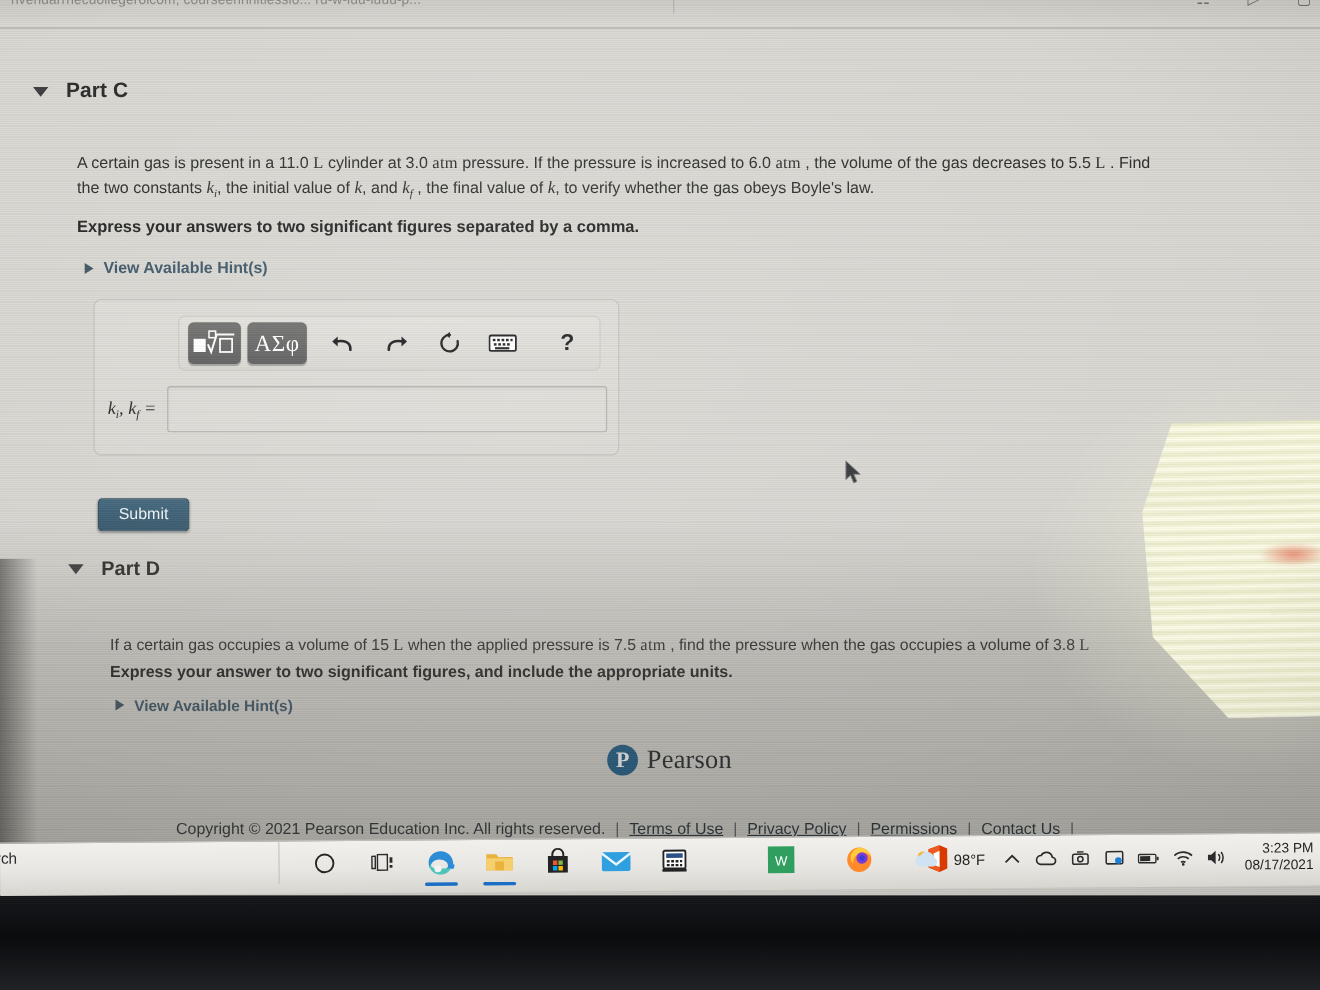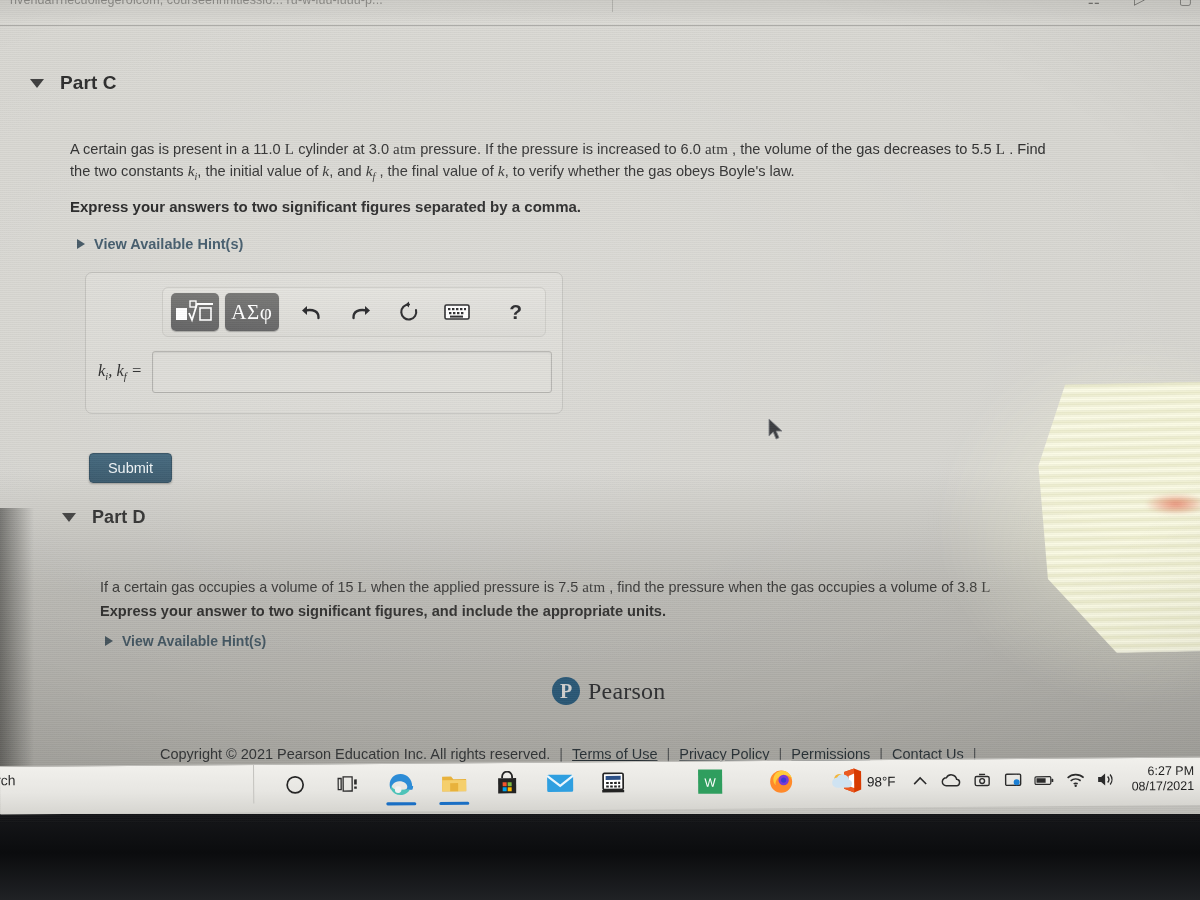--- a/index.html
+++ b/index.html
@@ -549,21 +549,21 @@
       </div>
       <div class="tray-ico">
         <svg width="20" height="16" viewBox="0 0 20 16" aria-hidden="true">
           <path d="M2 5.5 H5 L9 2 V14 L5 10.5 H2 Z" fill="#2b2b2b"></path>
           <path d="M11.5 5 A4.5 4.5 0 0 1 11.5 11" fill="none" stroke="#2b2b2b" stroke-width="1.4"></path>
           <path d="M14 3 A8 8 0 0 1 14 13" fill="none" stroke="#2b2b2b" stroke-width="1.4"></path>
         </svg>
       </div>
 
       <div class="clock">
-        <span>6:27 PM</span>
+        <span>3:23 PM</span>
         <span>08/17/2021</span>
       </div>
     </div>
   </div>
 
   <div class="deck">
     
     
   </div>
 

